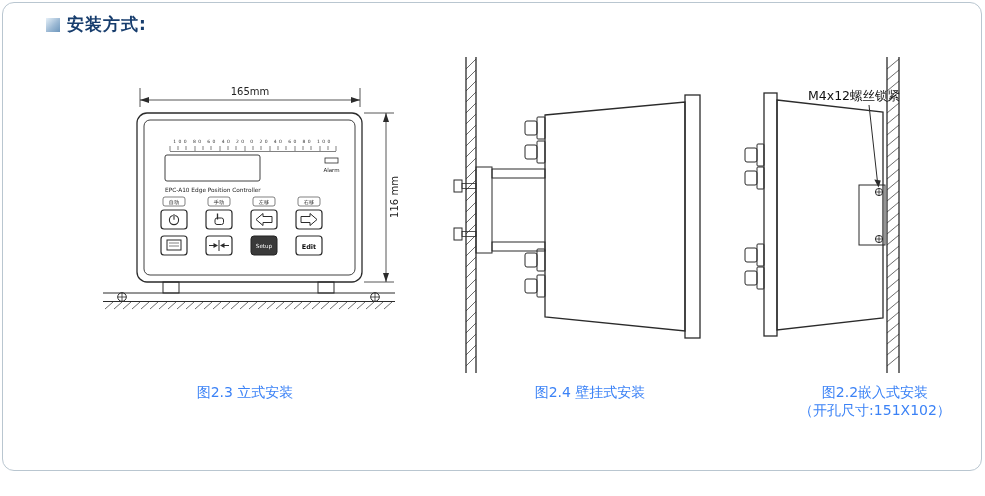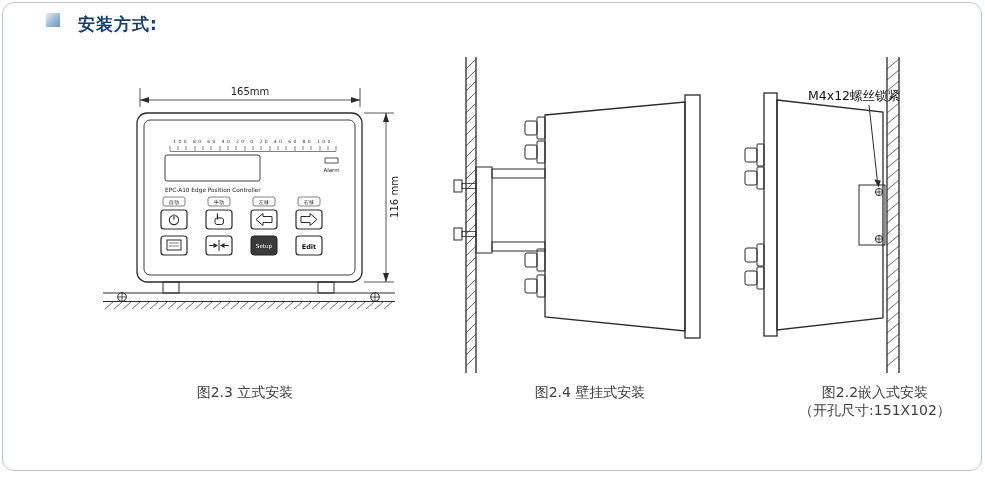--- a/index.html
+++ b/index.html
@@ -1,26 +1,26 @@
 <!DOCTYPE html>
 <html><head>
 <meta charset="utf-8">
 <style>
   * { margin:0; padding:0; box-sizing:border-box; }
   html,body { width:985px; height:496px; background:#ffffff;
     font-family:"DejaVu Sans","Liberation Sans",sans-serif; }
   .page { position:relative; width:985px; height:496px; background:#fff; overflow:hidden; }
   .frame { position:absolute; left:2px; top:2px; width:980px; height:469px;
     border:1px solid #b9c6d0; border-radius:12px; }
-  .header { position:absolute; left:46px; top:13px; display:flex; gap:18px; }
+  .header { position:absolute; left:46px; top:13px; display:flex; align-items:center; gap:7px; }
   .bullet { width:14px; height:14px;
     background:linear-gradient(135deg,#e6f0f8 0%,#9cb9d4 55%,#6d96bc 100%); }
   .title { font-size:17px; font-weight:bold; color:#173d6d; letter-spacing:1px; }
   .fig { position:absolute;text-align:right; }
-  .caption { position:absolute; text-align:center; font-size:14px; color:#404040; line-height:18px; }
+  .caption { position:absolute; text-align:center; font-size:14px; color:#3b82f6; line-height:18px; }
   svg { display:block; }
   svg text { font-family:"DejaVu Sans","Liberation Sans",sans-serif; }
   .ln { stroke:#2b2b2b; fill:none; }
 </style>
 </head>
 <body>
 <div class="page">
 
 <div class="frame"></div>
 

